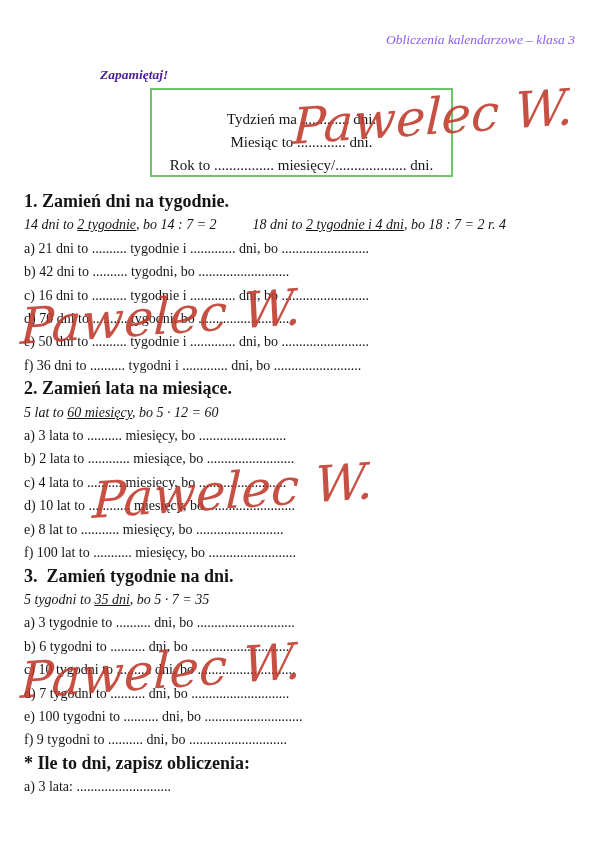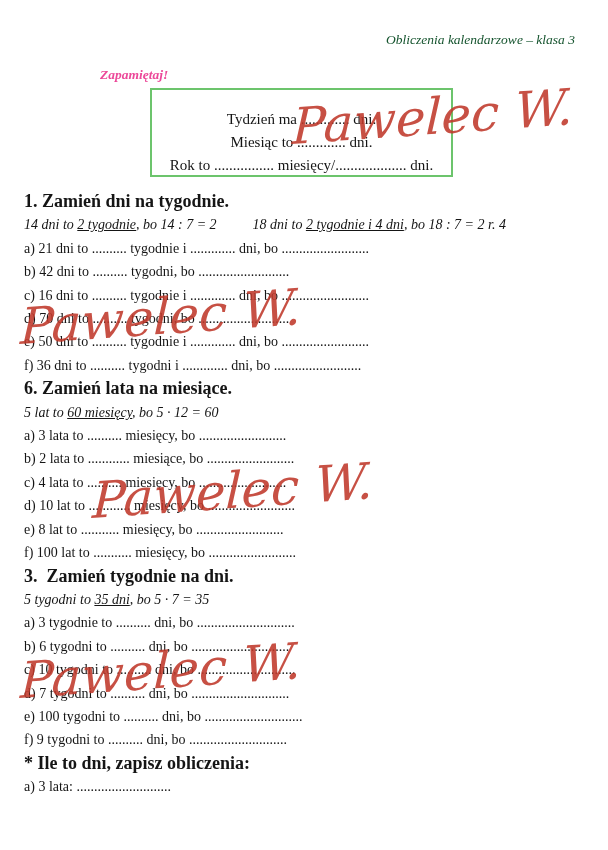--- a/index.html
+++ b/index.html
@@ -11,27 +11,27 @@
     font-family: "Liberation Serif", serif;
     color: #151515;
     overflow: hidden;
   }
   .header {
     position: absolute;
     top: 32px;
     right: 33px;
     font-style: italic;
     font-size: 13.5px;
-    color: #14532d;
+    color: #8b5cf6;
   }
   .remember-label {
     position: absolute;
     left: 100px;
     top: 67px;
-    color: #ec4899;
+    color: #4c1d95;
     font-style: italic;
     font-weight: 600;
     font-size: 13.5px;
   }
   .remember-box {
     position: absolute;
     left: 150px;
     top: 88px;
     width: 299px;
     height: 67px;
@@ -96,21 +96,21 @@
 
     <div class="line title">1. Zamień dni na tygodnie.</div>
     <div class="line example"><span class="ex"><span>14 dni to </span><span class="u">2 tygodnie</span><span>, bo 14 : 7 = 2</span></span><span class="ex ex2"><span>18 dni to </span><span class="u">2 tygodnie i 4 dni</span><span>, bo 18 : 7 = 2 r. 4</span></span></div>
     <div class="line">a) 21 dni to .......... tygodnie i ............. dni, bo .........................</div>
     <div class="line">b) 42 dni to .......... tygodni, bo ..........................</div>
     <div class="line">c) 16 dni to .......... tygodnie i ............. dni, bo .........................</div>
     <div class="line">d) 70 dni to .......... tygodni, bo ..........................</div>
     <div class="line">e) 50 dni to .......... tygodnie i ............. dni, bo .........................</div>
     <div class="line">f) 36 dni to .......... tygodni i ............. dni, bo .........................</div>
 
-    <div class="line title">6. Zamień lata na miesiące.</div>
+    <div class="line title">2. Zamień lata na miesiące.</div>
     <div class="line example"><span class="ex"><span>5 lat to </span><span class="u">60 miesięcy</span><span>, bo 5 · 12 = 60</span></span></div>
     <div class="line">a) 3 lata to .......... miesięcy, bo .........................</div>
     <div class="line">b) 2 lata to ............ miesiące, bo .........................</div>
     <div class="line">c) 4 lata to .......... miesięcy, bo .........................</div>
     <div class="line">d) 10 lat to ............ miesięcy, bo .........................</div>
     <div class="line">e) 8 lat to ........... miesięcy, bo .........................</div>
     <div class="line">f) 100 lat to ........... miesięcy, bo .........................</div>
 
     <div class="line title">3.  Zamień tygodnie na dni.</div>
     <div class="line example"><span class="ex"><span>5 tygodni to </span><span class="u">35 dni</span><span>, bo 5 · 7 = 35</span></span></div>

